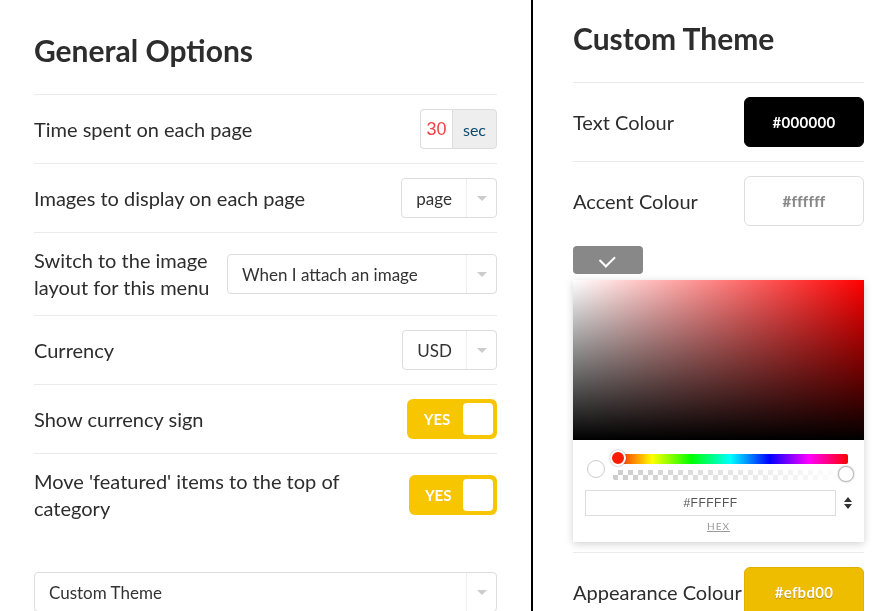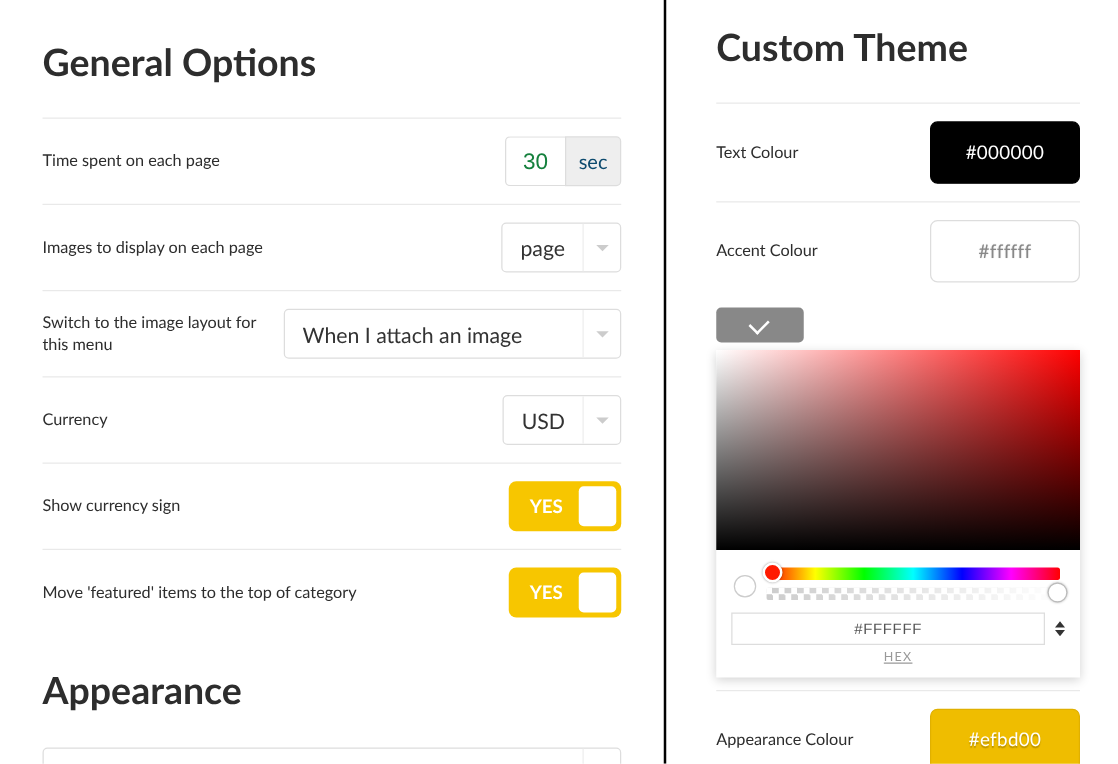--- a/index.html
+++ b/index.html
@@ -29,37 +29,37 @@
   }
   .row {
     display: flex;
     align-items: center;
     justify-content: space-between;
     padding: 14px 0;
     border-top: 1px solid #e9e9e9;
   }
   .row:last-child { border-bottom: 1px solid #e9e9e9; }
   .row-label {
-    font-size: 13px;
+    font-size: 20px;
     color: #2d2d2d;
     line-height: 1.35;
   }
   .time-group {
     display: flex;
     align-items: stretch;
   }
   .time-input {
-    width: 48px;
+    width: 32px;
     height: 40px;
     border: 1px solid #ddd;
     border-right: none;
     border-radius: 4px 0 0 4px;
     text-align: center;
     font-size: 18px;
-    color: #15803d;
+    color: #ef4444;
   }
   .time-suffix {
     display: flex;
     align-items: center;
     justify-content: center;
     padding: 0 10px;
     background: #eee;
     border: 1px solid #ddd;
     border-radius: 0 4px 4px 0;
     font-size: 16px;
@@ -125,21 +125,21 @@
 
   
   .swatch {
     width: 120px;
     height: 50px;
     border-radius: 6px;
     display: flex;
     align-items: center;
     justify-content: center;
     font-size: 15px;
-    font-weight: 400;
+    font-weight: 700;
     border: 1px solid #ddd;
     letter-spacing: 0.3px;
   }
   .swatch-black { background: #000; color: #fff; border-color: #000; }
   .swatch-white { background: #fff; color: #888; text-shadow: 0 0 1px #ccc; }
   .swatch-yellow { background: #efbd00; color: #fff; border-color: #e0b000; text-shadow: 0 1px 1px rgba(0,0,0,0.25);}
   .close-picker-btn {
     width: 70px;
     height: 28px;
     background: #888;
@@ -306,21 +306,20 @@
 
   <div class="row">
     <div class="row-label">Move 'featured' items to the top of category</div>
     <div class="toggle">
       <div class="toggle-label">YES</div>
       <div class="toggle-knob"></div>
     </div>
   </div>
 
   <div class="appearance-block">
-    <h1>Appearance</h1>
     <div class="row appearance-select-row" style="border:none;padding-bottom:0">
       <div class="select select-full">
         <div class="select-value">Custom Theme</div>
         <div class="select-caret">
             <div class="caret-down"></div>
           </div>
       </div>
     </div>
   </div>
 </div>

